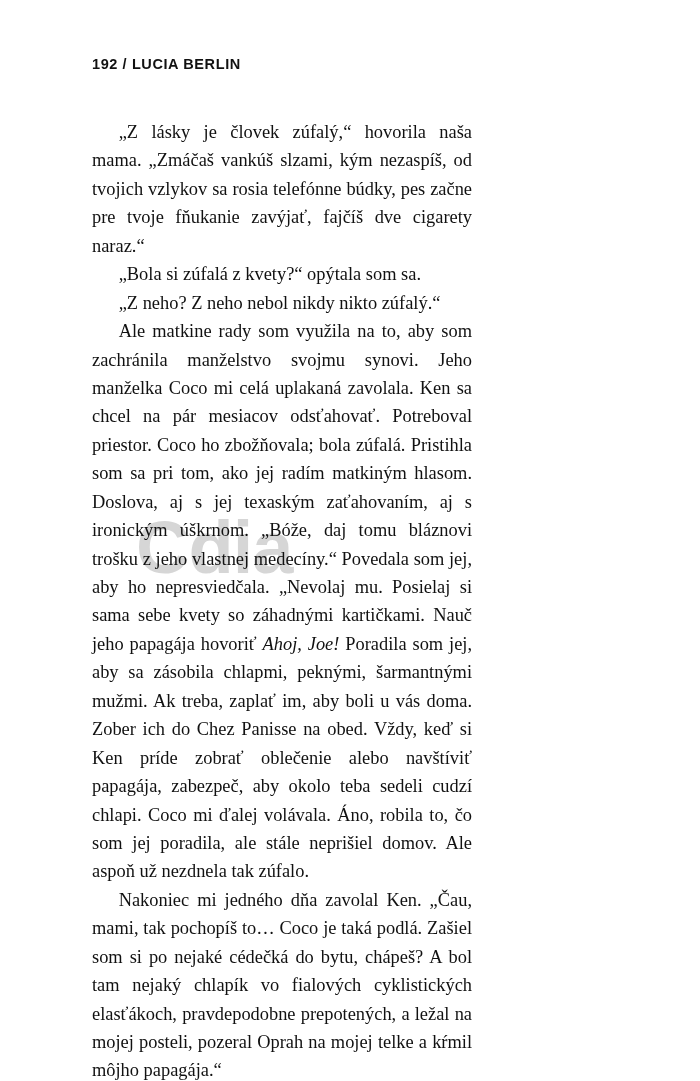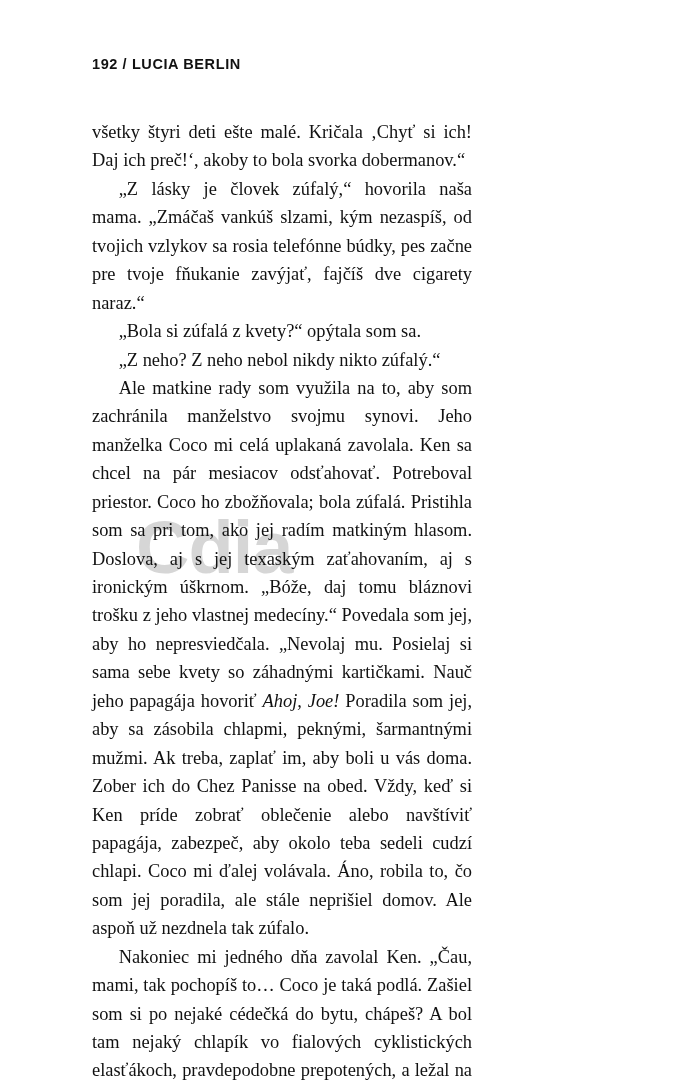--- a/index.html
+++ b/index.html
@@ -77,21 +77,20 @@
   }
 </style>
 </head>
 <body>
 
 <div class="page">
 
   <div class="running-head">192 / LUCIA BERLIN</div>
 
   <div class="body-text">
-    <p class="first">všetky štyri deti ešte malé. Kričala ‚Chyť si ich! Daj ich preč!‘, akoby to bola svorka dobermanov.“</p>
     <p>„Z lásky je človek zúfalý,“ hovorila naša mama. „Zmáčaš vankúš slzami, kým nezaspíš, od tvojich vzlykov sa rosia telefónne búdky, pes začne pre tvoje fňukanie zavýjať, fajčíš dve cigarety naraz.“</p>
     <p>„Bola si zúfalá z kvety?“ opýtala som sa.</p>
     <p>„Z neho? Z neho nebol nikdy nikto zúfalý.“</p>
     <p><span>Ale matkine rady som využila na to, aby som zachránila manželstvo svojmu synovi. Jeho manželka Coco mi celá uplakaná zavolala. Ken sa chcel na pár mesiacov odsťahovať. Potreboval priestor. Coco ho zbožňovala; bola zúfalá. Pristihla som sa pri tom, ako jej radím matkiným hlasom. Doslova, aj s jej texaským zaťahovaním, aj s ironickým úškrnom. „Bóže, daj tomu bláznovi trošku z jeho vlastnej medecíny.“ Povedala som jej, aby ho nepresviedčala. „Nevolaj mu. Posielaj si sama sebe kvety so záhadnými kartičkami. Nauč jeho papagája hovoriť </span><em>Ahoj, Joe!</em><span> Poradila som jej, aby sa zásobila chlapmi, peknými, šarmantnými mužmi. Ak treba, zaplať im, aby boli u vás doma. Zober ich do Chez Panisse na obed. Vždy, keď si Ken príde zobrať oblečenie alebo navštíviť papagája, zabezpeč, aby okolo teba sedeli cudzí chlapi. Coco mi ďalej volávala. Áno, robila to, čo som jej poradila, ale stále neprišiel domov. Ale aspoň už nezdnela tak zúfalo.</span></p>
     <p>Nakoniec mi jedného dňa zavolal Ken. „Čau, mami, tak pochopíš to… Coco je taká podlá. Zašiel som si po nejaké cédečká do bytu, chápeš? A bol tam nejaký chlapík vo fialových cyklistických elasťákoch, pravdepodobne prepotených, a ležal na mojej posteli, pozeral Oprah na mojej telke a kŕmil môjho papagája.“</p>
     <p>Čo dodať? Ken a Chez odvtedy žijú šťastne, až kým ich</p>
   </div>
 
   <div class="watermark">Cdia</div>
 

